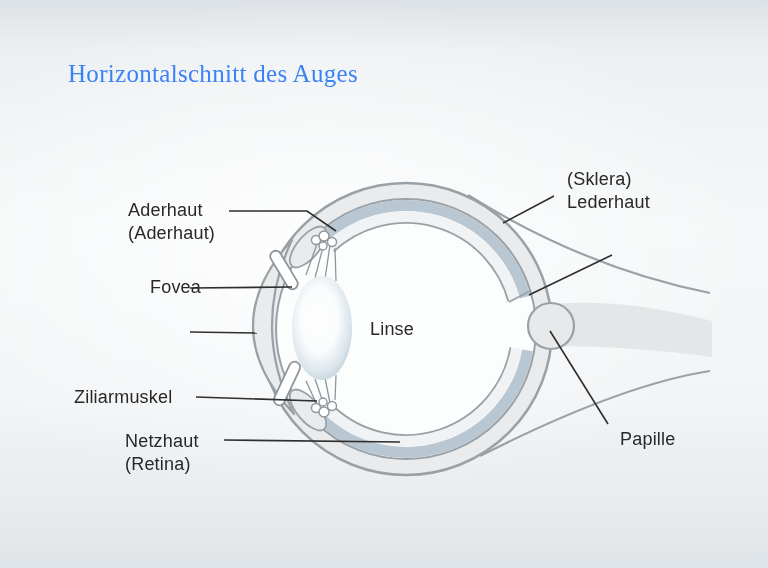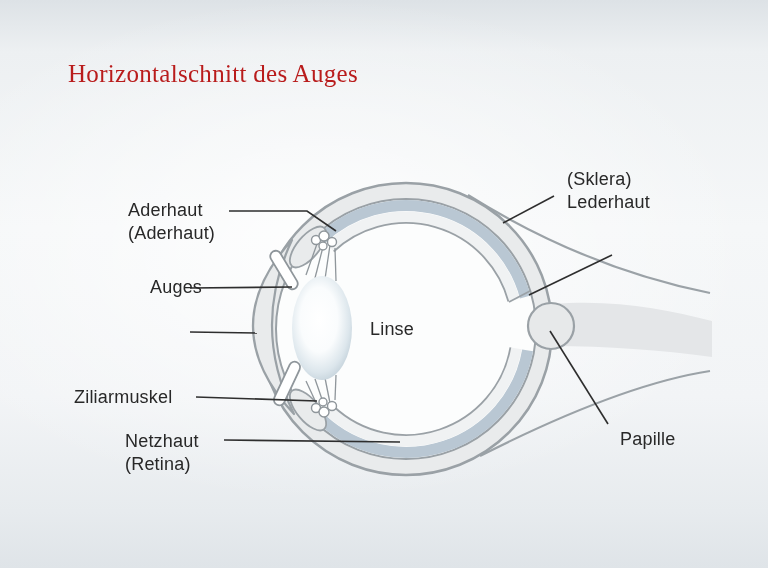--- a/index.html
+++ b/index.html
@@ -8,21 +8,21 @@
     font-family:"Liberation Sans",sans-serif;
     background:
       radial-gradient(ellipse 620px 360px at 42% 44%, rgba(255,255,255,.85), rgba(255,255,255,0) 70%),
       linear-gradient(180deg,#dde2e6 0%,#edf0f2 9%,#f5f7f8 40%,#f2f4f6 70%,#e7ebee 90%,#dfe4e8 100%);
   }
   .stage{position:absolute;inset:0;}
   svg{position:absolute;left:0;top:0;}
   .title{
     position:absolute;left:68px;top:60px;
     font-family:"Liberation Serif",serif;
-    font-size:25px;color:#b91c1c;letter-spacing:.3px;
+    font-size:25px;color:#3b82f6;letter-spacing:.3px;
   }
   .lbl{
     position:absolute;color:#282828;font-size:18px;line-height:23px;
     white-space:nowrap;letter-spacing:.2px;
   }
   #lbl-aderhaut{left:128px;top:199px;}
   #lbl-iris{left:150px;top:276px;}
   #lbl-hornhaut{left:92px;top:318px;}
   #lbl-ziliarmuskel{left:74px;top:386px;}
   #lbl-netzhaut{left:125px;top:430px;}
@@ -113,21 +113,21 @@
   </svg>
 
   <div class="title">Horizontalschnitt des Auges</div>
 
   <div class="lbl" id="lbl-aderhaut">
     <div>Aderhaut</div>
     <div>(Aderhaut)</div>
   </div>
 
   <div class="lbl" id="lbl-iris">
-    <div>Auges</div>
+    <div>Fovea</div>
   </div>
 
 
   <div class="lbl" id="lbl-ziliarmuskel">
     <div>Ziliarmuskel</div>
   </div>
 
   <div class="lbl" id="lbl-netzhaut">
     <div>Netzhaut</div>
     <div>(Retina)</div>

